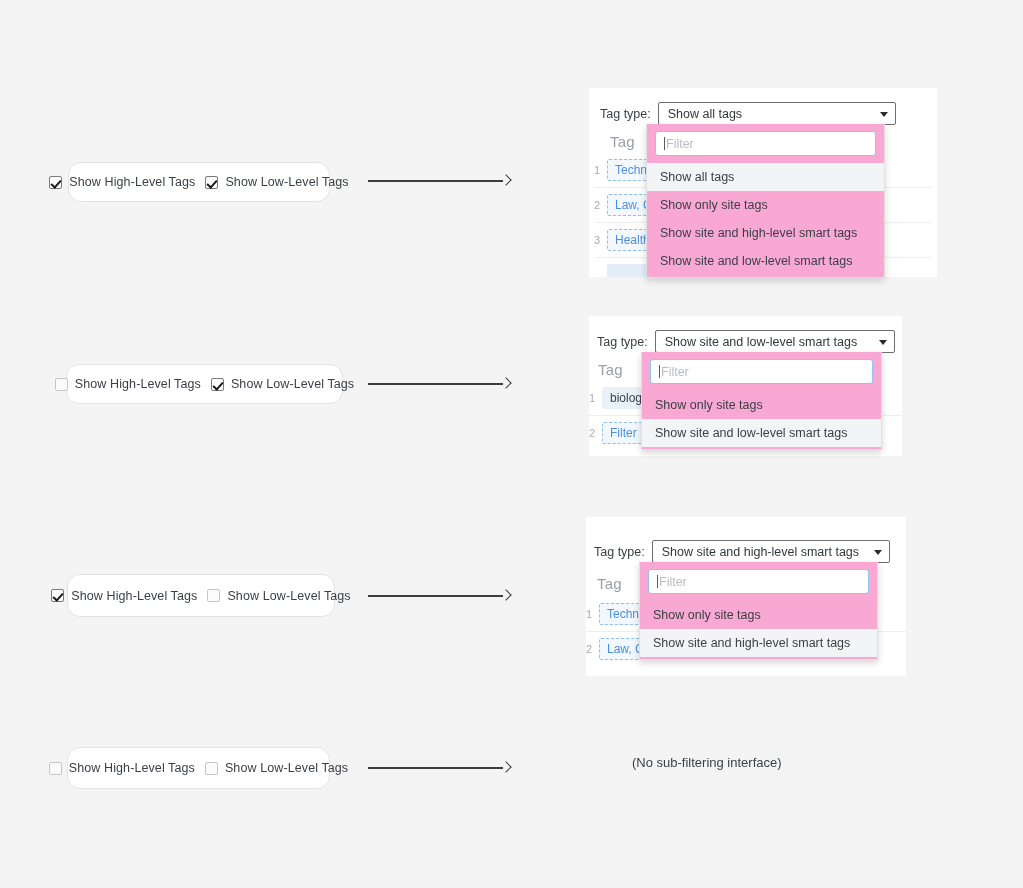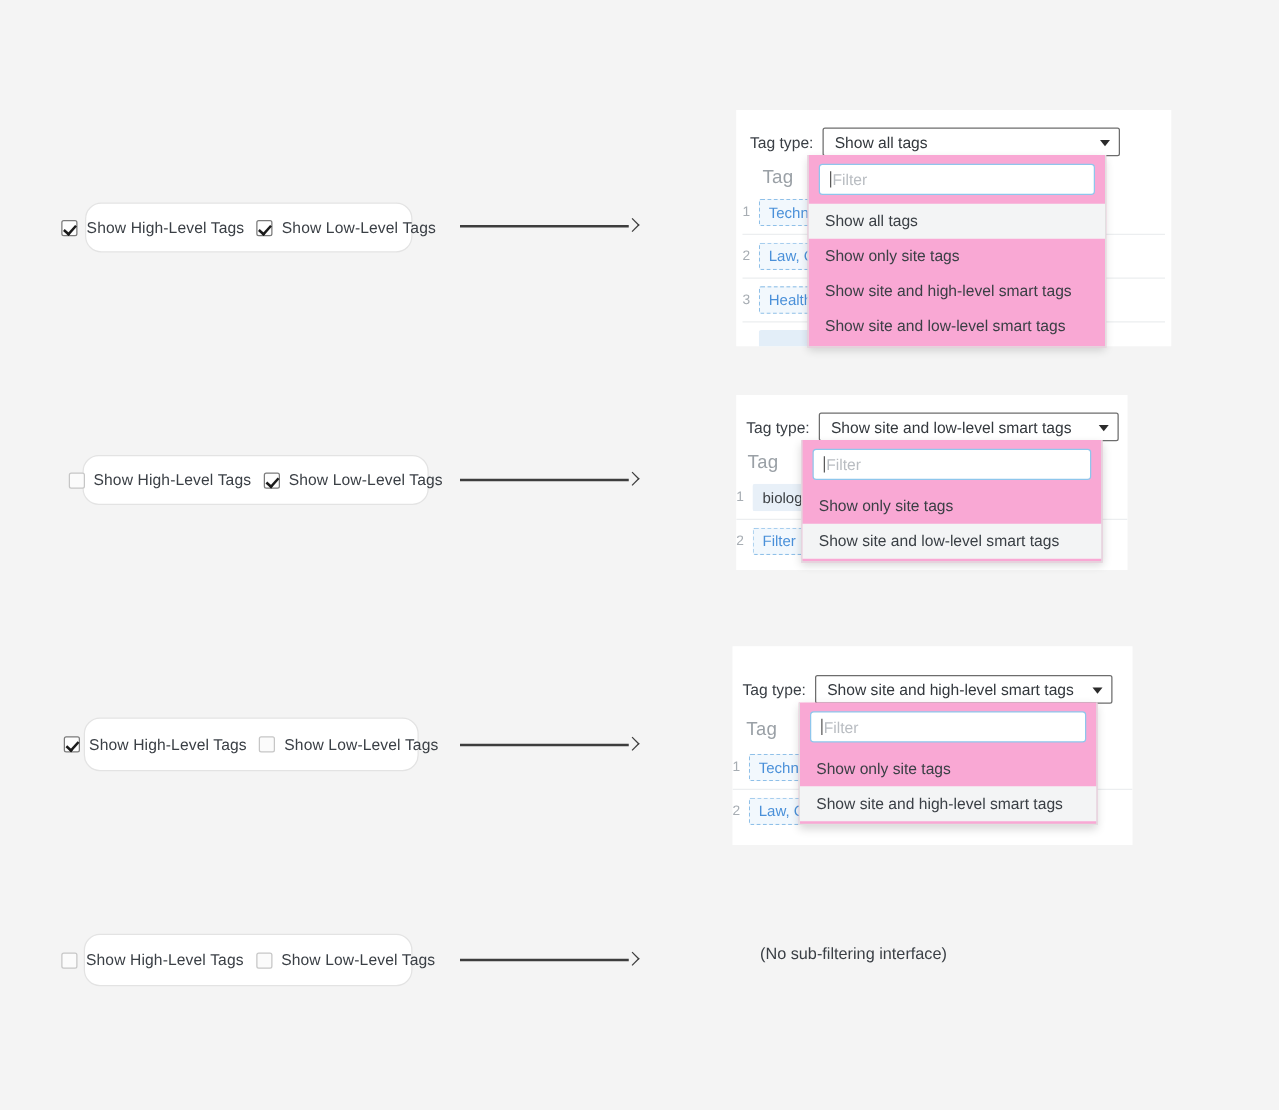--- a/index.html
+++ b/index.html
@@ -377,15 +377,15 @@
       <span class="cb-box unchecked"></span>
       <span class="cb-label">Show Low-Level Tags</span>
     </div>
   </div>
 
   <div class="arrow" style="left:368px; top:761px; width:142px;">
     <span class="shaft"></span>
     <span class="head"></span>
   </div>
 
-  <div class="note" style="left:608px; top:755px;">(No sub-filtering interface)</div>
+  <div class="note" style="left:632px; top:755px;">(No sub-filtering interface)</div>
 
 </div>
 
 </body></html>

